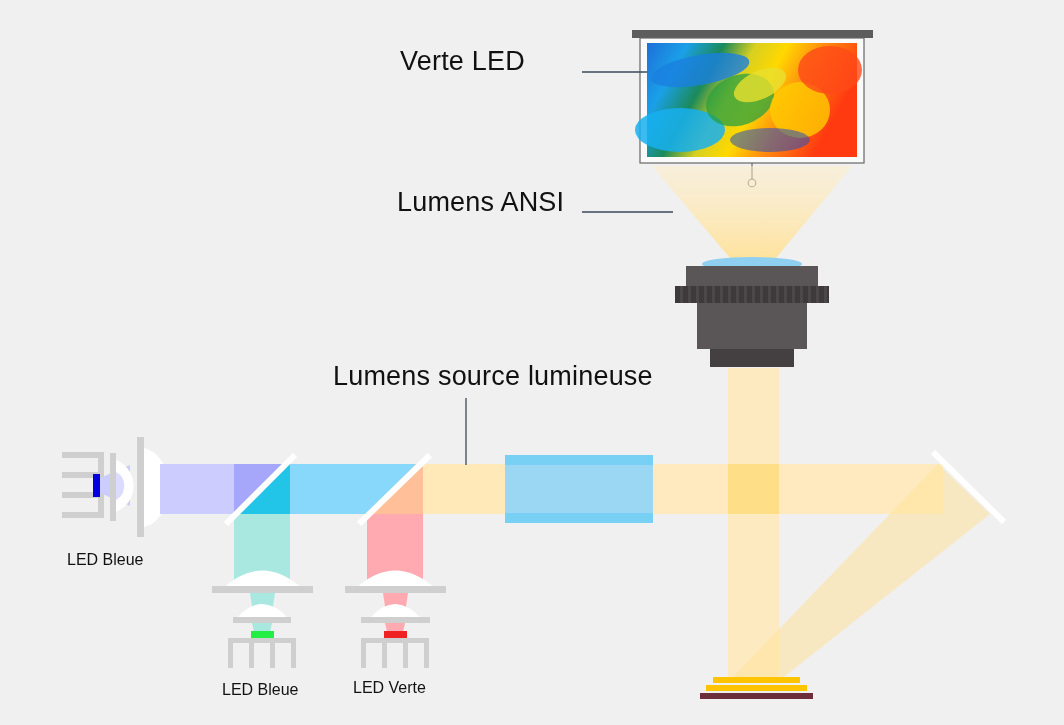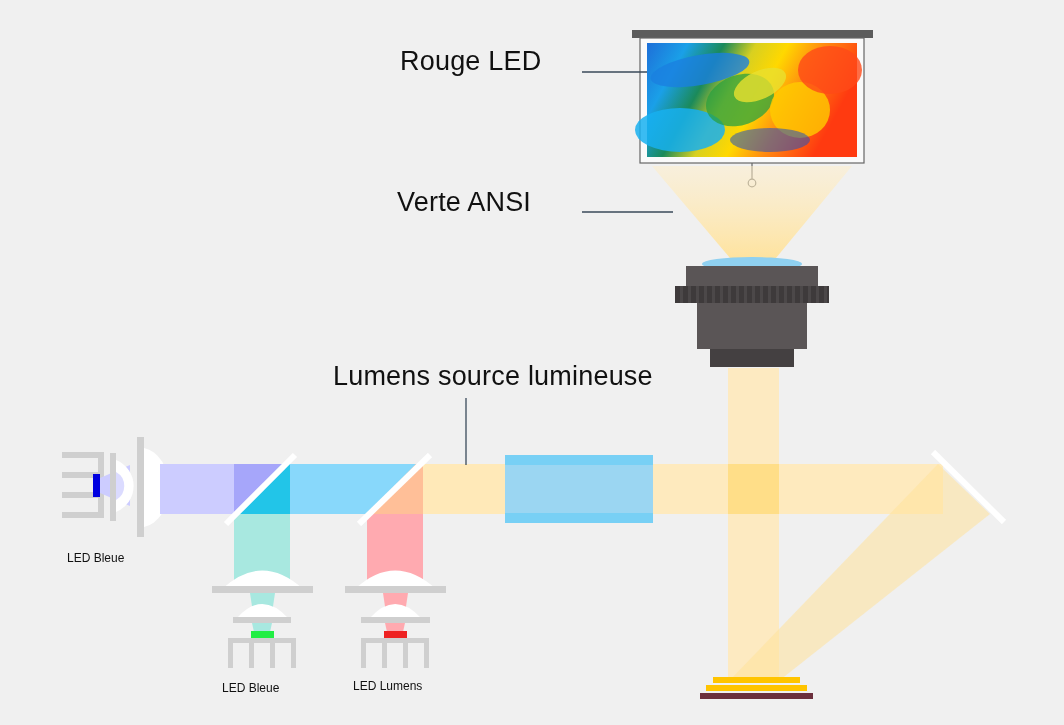--- a/index.html
+++ b/index.html
@@ -1,21 +1,21 @@
 <!DOCTYPE html>
 <html><head>
 <meta charset="utf-8">
 <style>
   html, body { margin: 0; padding: 0; background: #f0f0f0; }
   body { width: 1064px; height: 725px; overflow: hidden; position: relative;
          font-family: "Liberation Sans", "DejaVu Sans", sans-serif; }
   #stage { position: absolute; left: 0; top: 0; width: 1064px; height: 725px; }
   .lbl { position: absolute; color: #111; white-space: nowrap; }
   .lbl-big { font-size: 27px; letter-spacing: 0.2px; }
-  .lbl-small { font-size: 12px; }
+  .lbl-small { font-size: 16px; }
 </style>
 </head>
 <body>
 
 <svg id="stage" viewBox="0 0 1064 725" xmlns="http://www.w3.org/2000/svg">
   <defs>
     <linearGradient id="feath" x1="0" y1="0" x2="1" y2="0.3">
       <stop offset="0" stop-color="#1e6fd8"></stop>
       <stop offset="0.18" stop-color="#1aa0e8"></stop>
       <stop offset="0.34" stop-color="#1b8a5a"></stop>
@@ -135,18 +135,18 @@
     <rect x="713" y="677" width="87" height="6" fill="#ffc400"></rect>
     <rect x="706" y="685" width="101" height="6" fill="#ffc400"></rect>
     <rect x="700" y="693" width="113" height="6" fill="#6b2f3c"></rect>
   </g>
 
   <line x1="582" y1="72" x2="647" y2="72" stroke="#3a4a5a" stroke-width="1.3"></line>
   <line x1="582" y1="212" x2="673" y2="212" stroke="#3a4a5a" stroke-width="1.3"></line>
   <line x1="466" y1="398" x2="466" y2="465" stroke="#3a4a5a" stroke-width="1.3"></line>
 </svg>
 
-<div class="lbl lbl-big" style="left:400px; top:46px;">Rouge LED</div>
-<div class="lbl lbl-big" style="left:397px; top:187px;">Verte ANSI</div>
+<div class="lbl lbl-big" style="left:400px; top:46px;">Verte LED</div>
+<div class="lbl lbl-big" style="left:397px; top:187px;">Lumens ANSI</div>
 <div class="lbl lbl-big" style="left:299px; top:361px;margin-left:34px;">Lumens source lumineuse</div>
 <div class="lbl lbl-small" style="left:67px; top:551px;">LED Bleue</div>
 <div class="lbl lbl-small" style="left:222px; top:681px;">LED Bleue</div>
-<div class="lbl lbl-small" style="left:353px; top:679px;">LED Lumens</div>
+<div class="lbl lbl-small" style="left:353px; top:679px;">LED Verte</div>
 
 </body></html>

